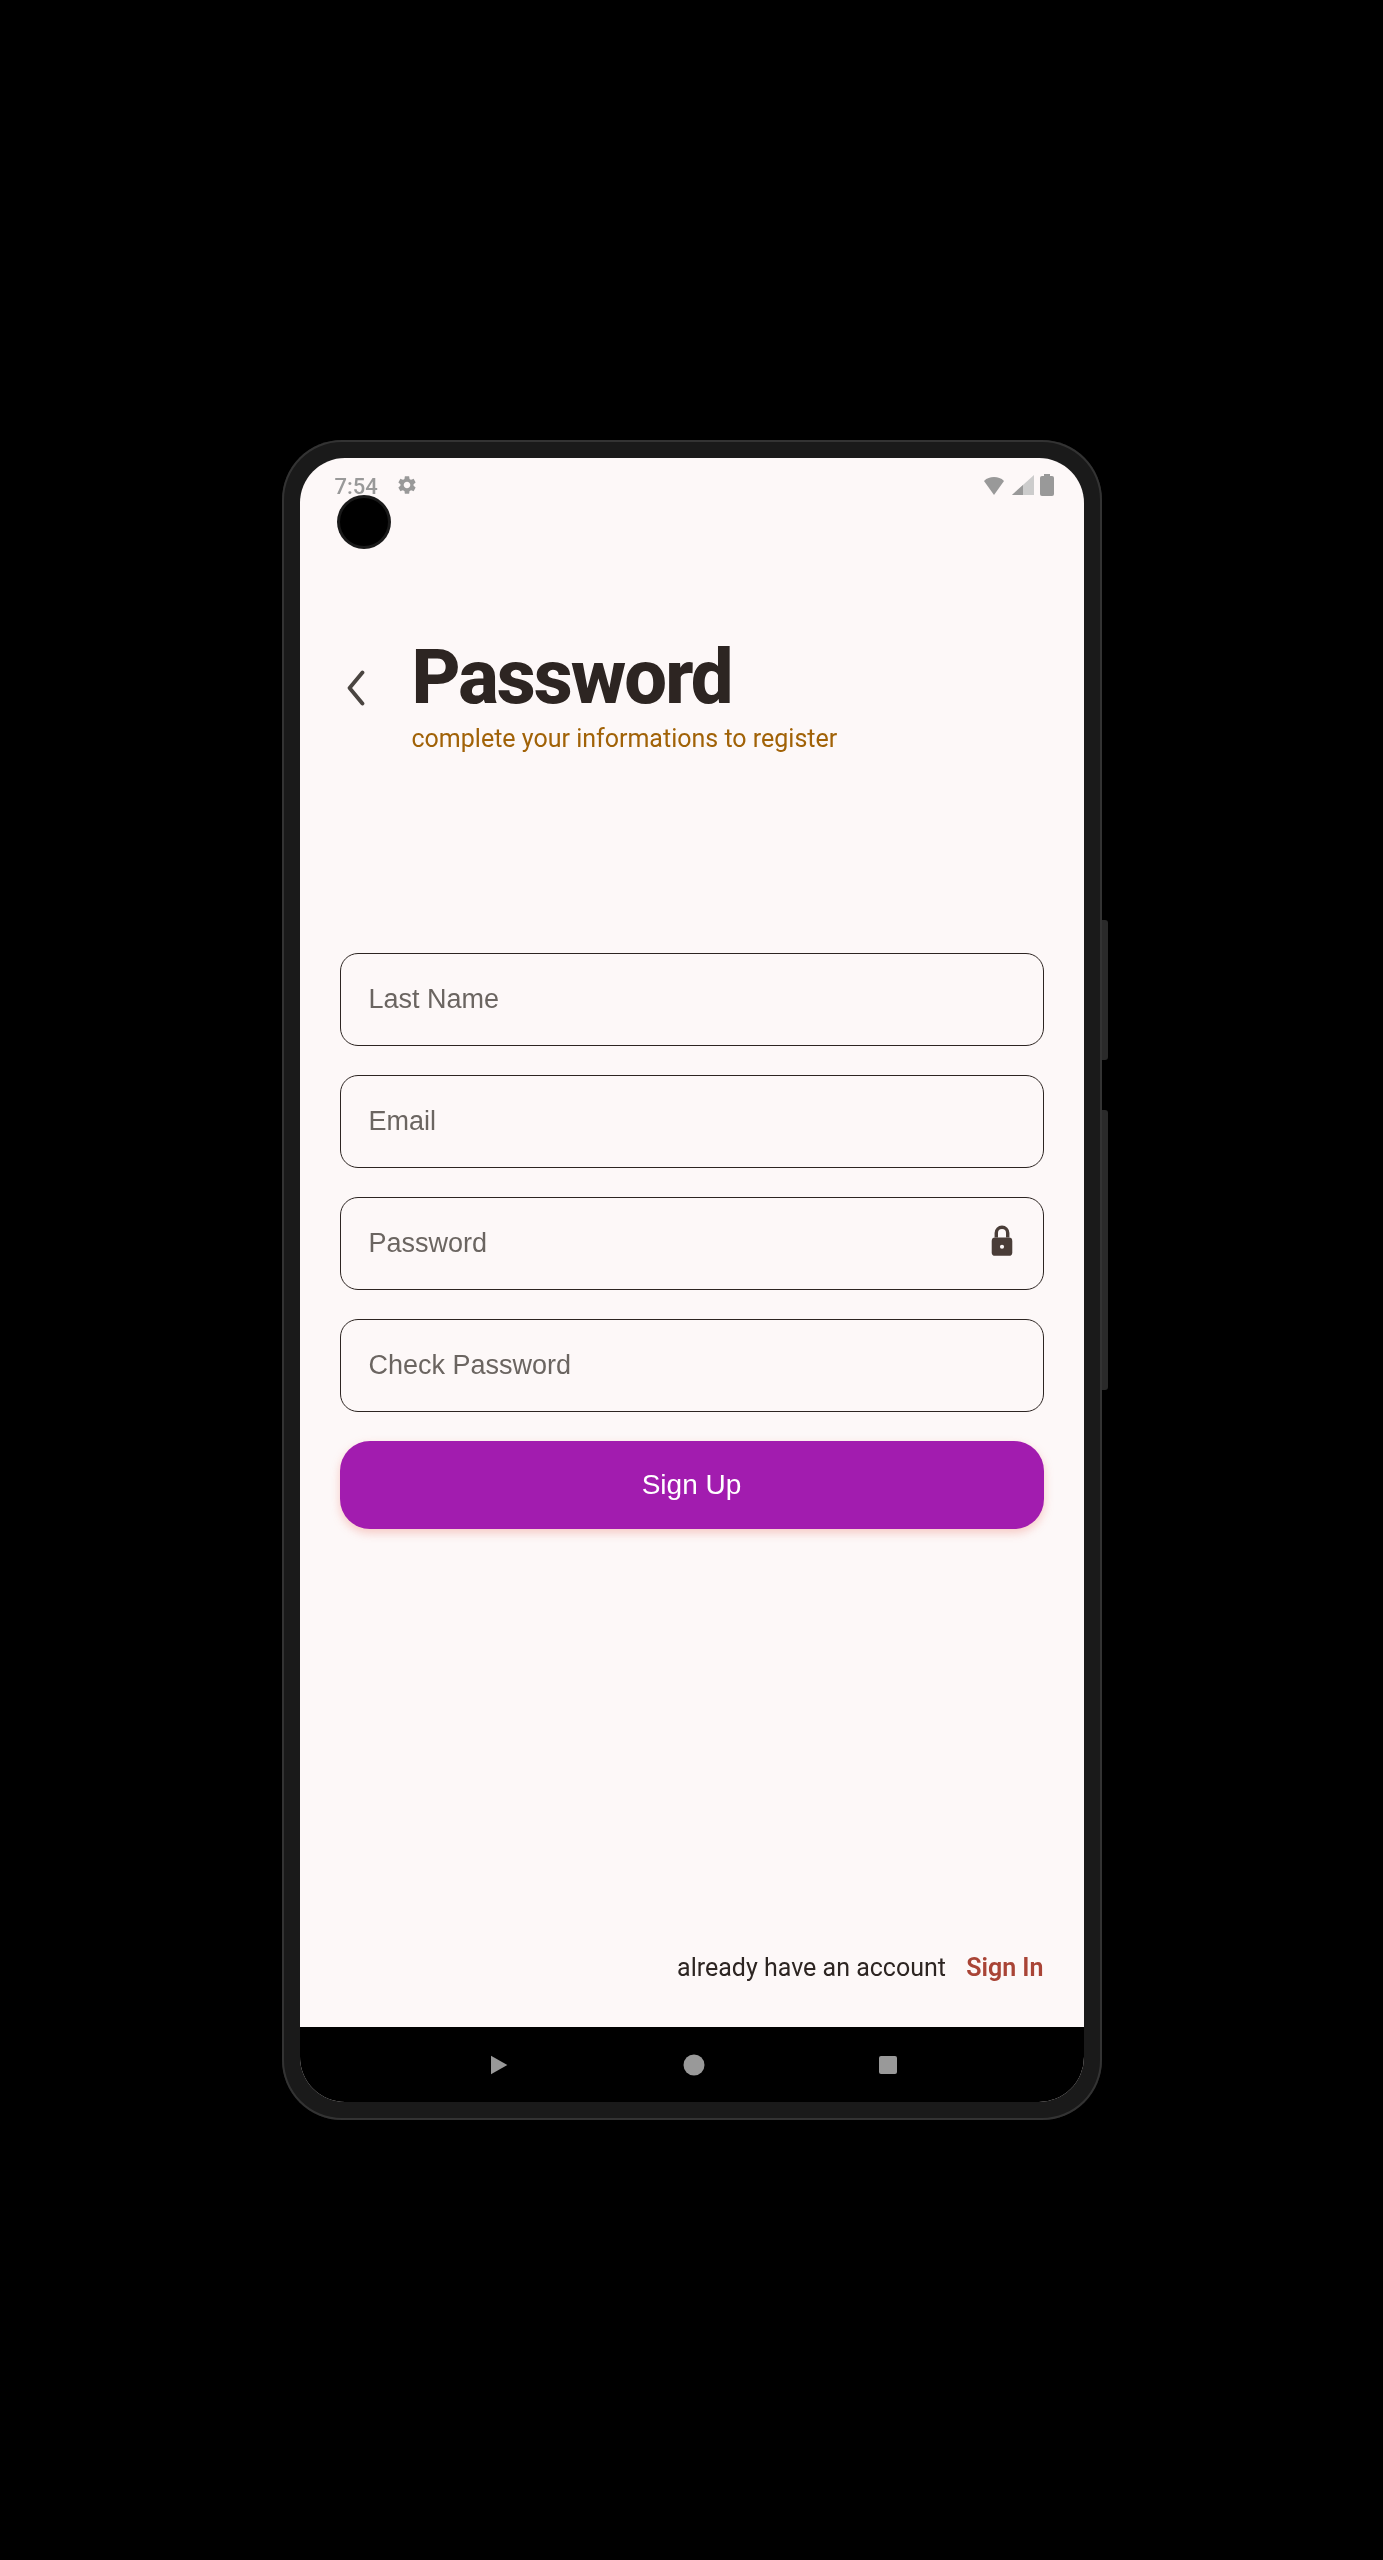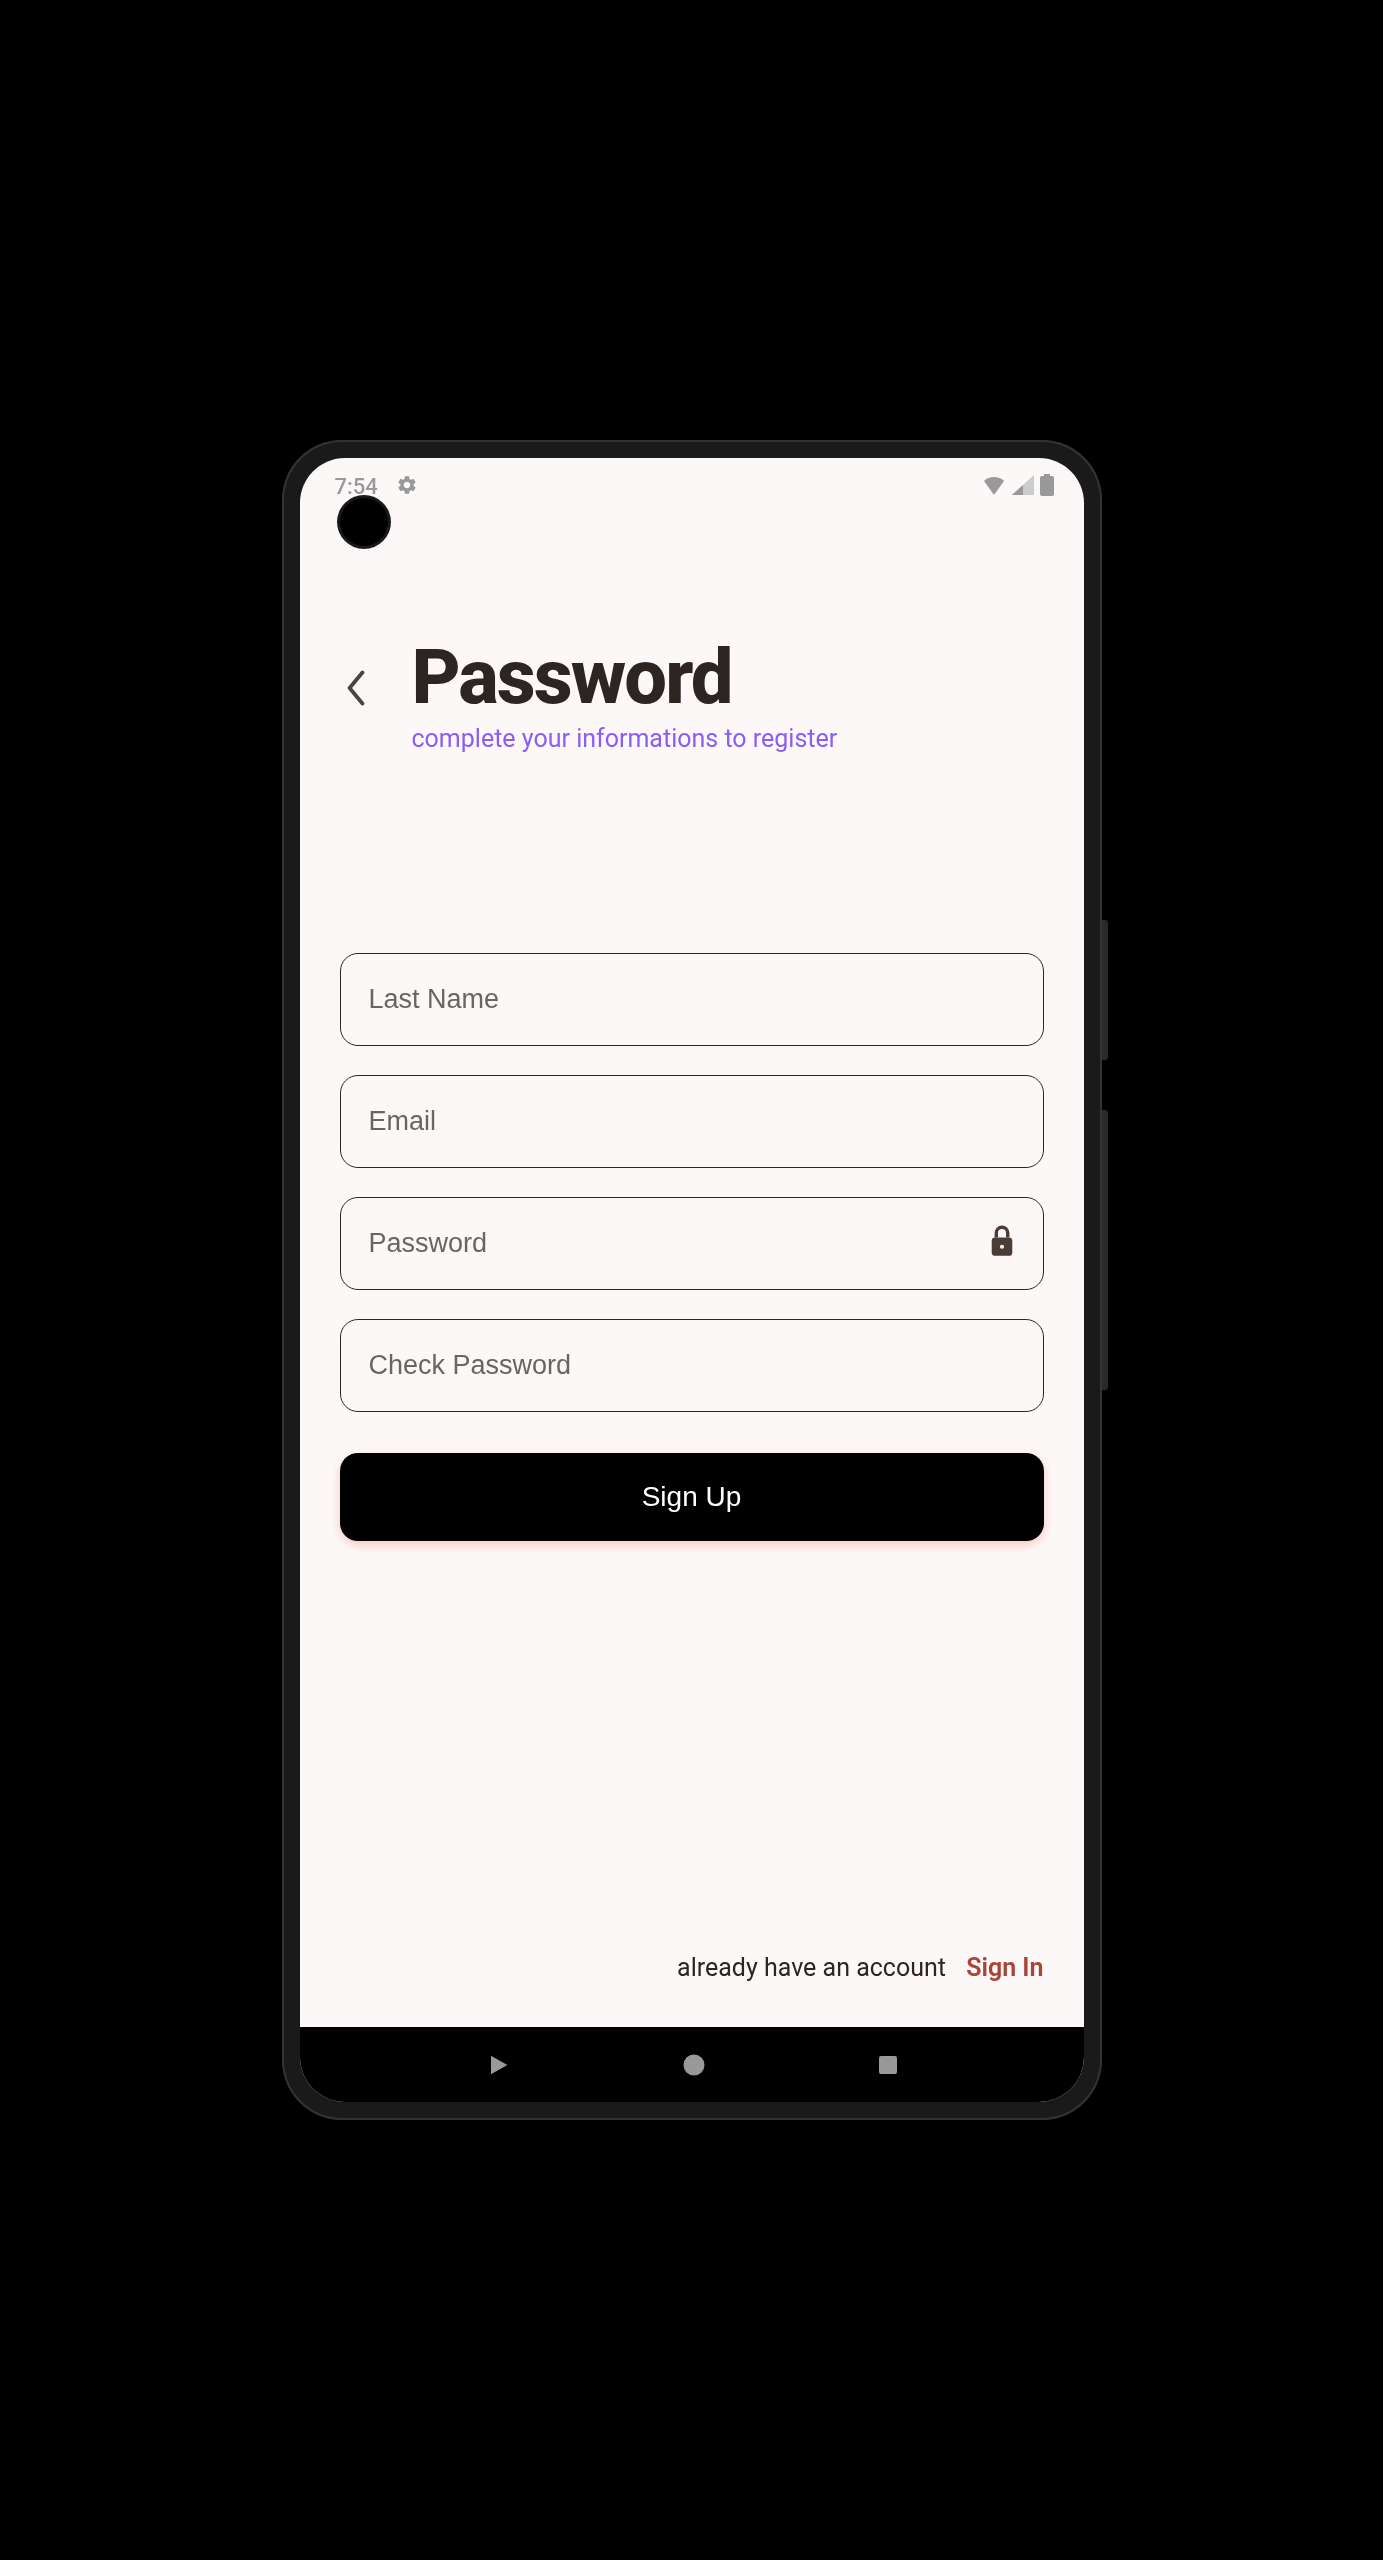--- a/index.html
+++ b/index.html
@@ -128,21 +128,21 @@
   .title {
     font-size: 76px;
     font-weight: 800;
     color: #2d2522;
     letter-spacing: -2px;
     line-height: 1.05;
   }
   
   .subtitle {
     font-size: 25px;
-    color: #8b5cf6;
+    color: #a16207;
     margin-top: 6px;
     font-weight: 400;
   }
   
   .form-area {
     display: flex;
     flex-direction: column;
     gap: 29px;
   }
   
@@ -178,27 +178,27 @@
   
   .lock-icon {
     position: absolute;
     right: 28px;
     top: 50%;
     transform: translateY(-50%);
     color: #4a3d38;
   }
   
   .signup-button {
-    margin-top: 12px;
+    margin-top: 0px;
     width: 100%;
     padding: 28px;
-    background: #000000;
+    background: #a21caf;
     color: #fff;
     border: none;
-    border-radius: 18px;
+    border-radius: 30px;
     font-size: 28px;
     font-weight: 500;
     cursor: pointer;
     box-shadow: 0 4px 10px rgba(238,132,120,0.4);
   }
   
   .footer-link {
     margin-top: auto;
     text-align: right;
     padding-bottom: 25px;

